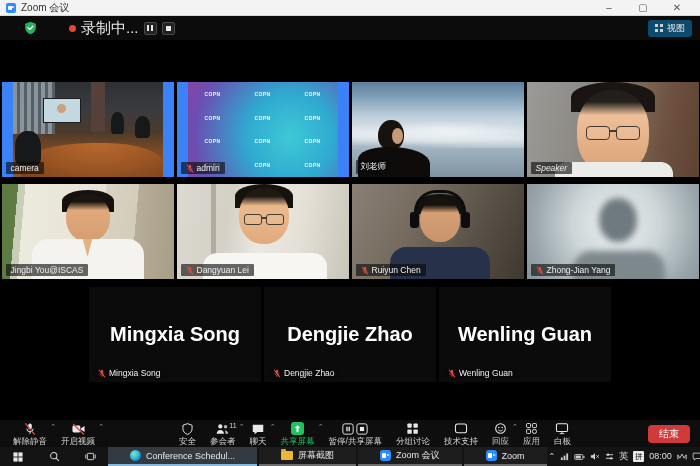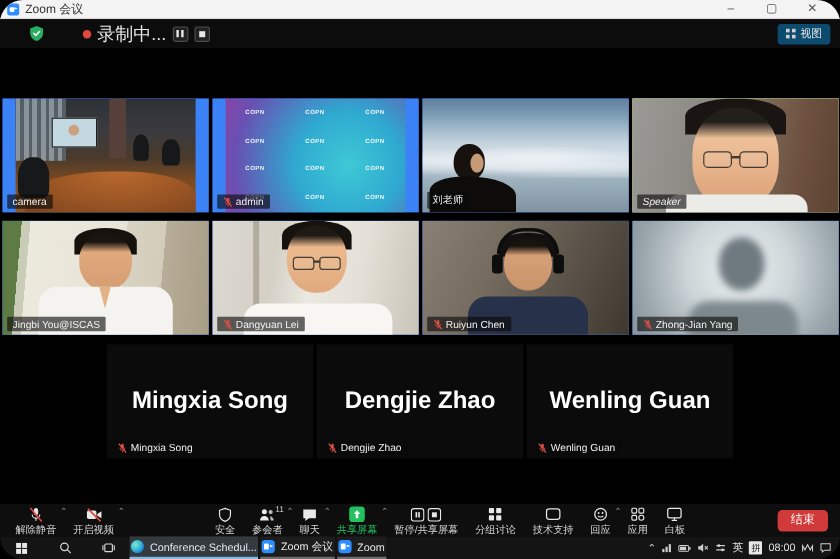--- a/index.html
+++ b/index.html
@@ -1,17 +1,17 @@
 <!DOCTYPE html>
 <html><head>
 <meta charset="utf-8">
 <style>
   html,body{margin:0;padding:0;background:#000;}
   #app{position:relative;width:700px;height:466px;overflow:hidden;background:#000;
-       font-family:"Liberation Sans","DejaVu Sans",sans-serif;border-radius:19px;-webkit-font-smoothing:antialiased;}
+       font-family:"Liberation Sans","DejaVu Sans",sans-serif;-webkit-font-smoothing:antialiased;}
 
   
   .titlebar{position:absolute;top:0;left:0;right:0;height:16px;background:#f3f3f3;
             display:flex;align-items:center;padding:0 6px;box-sizing:border-box;gap:5px;
             border-bottom:1px solid #d8d8d8;}
   .zoom-ico{width:10px;height:10px;border-radius:2px;background:#2d8cff;position:relative;flex:0 0 auto;}
   .zoom-ico::before{content:"";position:absolute;left:2px;top:3px;width:4px;height:4px;background:#fff;border-radius:1px;}
   .zoom-ico::after{content:"";position:absolute;right:1.2px;top:3.4px;border-left:3px solid #fff;
             border-top:1.6px solid transparent;border-bottom:1.6px solid transparent;}
   .titlebar .title{font-size:10px;color:#333;}
@@ -146,21 +146,21 @@
   .sharebox{width:13px;height:13px;border-radius:3px;background:#23c160;display:flex;align-items:center;justify-content:center;}
   .spacer{flex:1;}
   .endbtn{flex:0 0 auto;margin-right:4px;background:#d13a3a;color:#fff;font-size:10px;
           border-radius:4px;padding:4px 11px;line-height:1;}
   .dualrec{display:flex;gap:2px;}
 
   
   .taskbar{position:absolute;left:0;right:0;bottom:0;height:19px;background:#141414;
            display:flex;align-items:stretch;box-sizing:border-box;}
   .tbico{width:36px;display:flex;align-items:center;justify-content:center;flex:0 0 auto;}
-  .tbapp{display:flex;align-items:center;gap:5px;padding:0 1px;margin-right:2px;flex:0 0 auto;
+  .tbapp{display:flex;align-items:center;gap:5px;padding:0 22px;margin-right:2px;flex:0 0 auto;
          border-bottom:2px solid #6d6d6d;box-sizing:border-box;background:#1d1d1d;max-width:190px;overflow:hidden;justify-content:flex-end;}
   .tbapp.active{background:#333b41;border-bottom-color:#85b9e0;}
   .tbapp .al{font-size:9px;color:#e8e8e8;white-space:nowrap;overflow:hidden;}
   .edgeico{width:11px;height:11px;border-radius:50%;flex:0 0 auto;
       background:radial-gradient(circle at 35% 35%,#7ce8c4 0%,#35b8d8 45%,#1a72d8 78%,#0b4fa8 100%);}
   .folderico{position:relative;width:12px;height:9px;background:#e8b83a;border-radius:1px;flex:0 0 auto;}
   .folderico::before{content:"";position:absolute;top:-2px;left:0;width:5px;height:2px;background:#d8a828;border-radius:1px 1px 0 0;}
   .zoomapp{width:11px;height:11px;border-radius:3px;background:#2d8cff;position:relative;flex:0 0 auto;}
   .zoomapp::before{content:"";position:absolute;left:2px;top:3.4px;width:4.4px;height:4.2px;background:#fff;border-radius:1px;}
   .zoomapp::after{content:"";position:absolute;right:1px;top:3.8px;border-left:3px solid #fff;
@@ -567,20 +567,24 @@
           <line x1="1" y1="4.4" x2="1" y2="9.6" stroke="#d8d8d8" stroke-width="1.2"></line>
           <line x1="13" y1="4.4" x2="13" y2="9.6" stroke="#d8d8d8" stroke-width="1.2"></line>
         </svg>
     </span>
 
     <div class="tbapp active">
       <span class="edgeico"></span>
       <span class="al">Conference Schedul...</span>
     </div>
     <div class="tbapp">
+      <span class="folderico"></span>
+      <span class="al">屏幕截图</span>
+    </div>
+    <div class="tbapp">
       <span class="zoomapp"></span>
       <span class="al">Zoom 会议</span>
     </div>
     <div class="tbapp">
       <span class="zoomapp"></span>
       <span class="al">Zoom</span>
     </div>
 
     <div class="tray">
       <span class="t" style="font-size:8px;">⌃</span>

